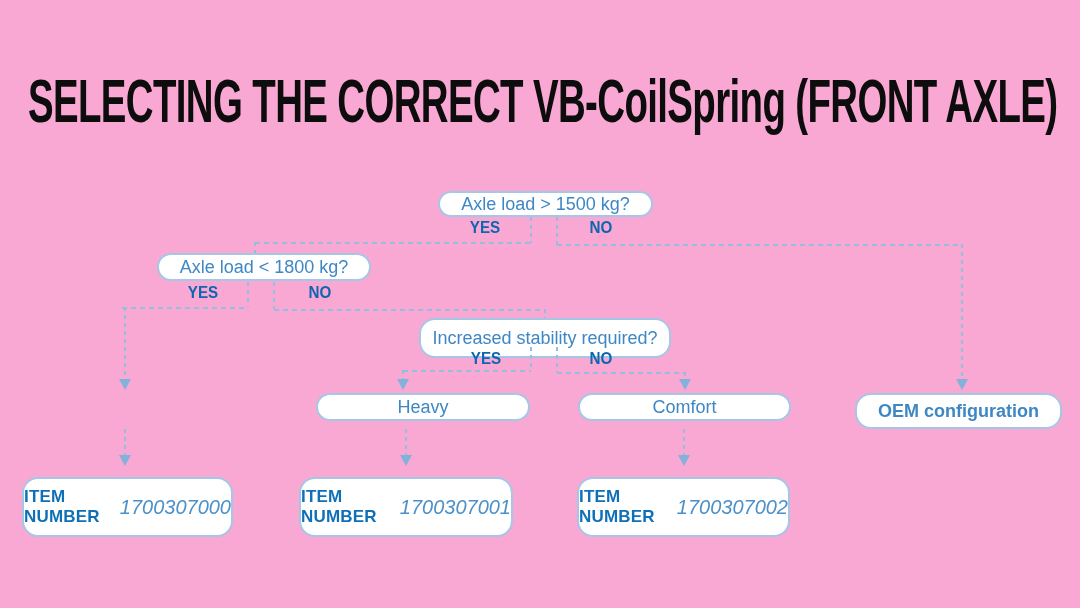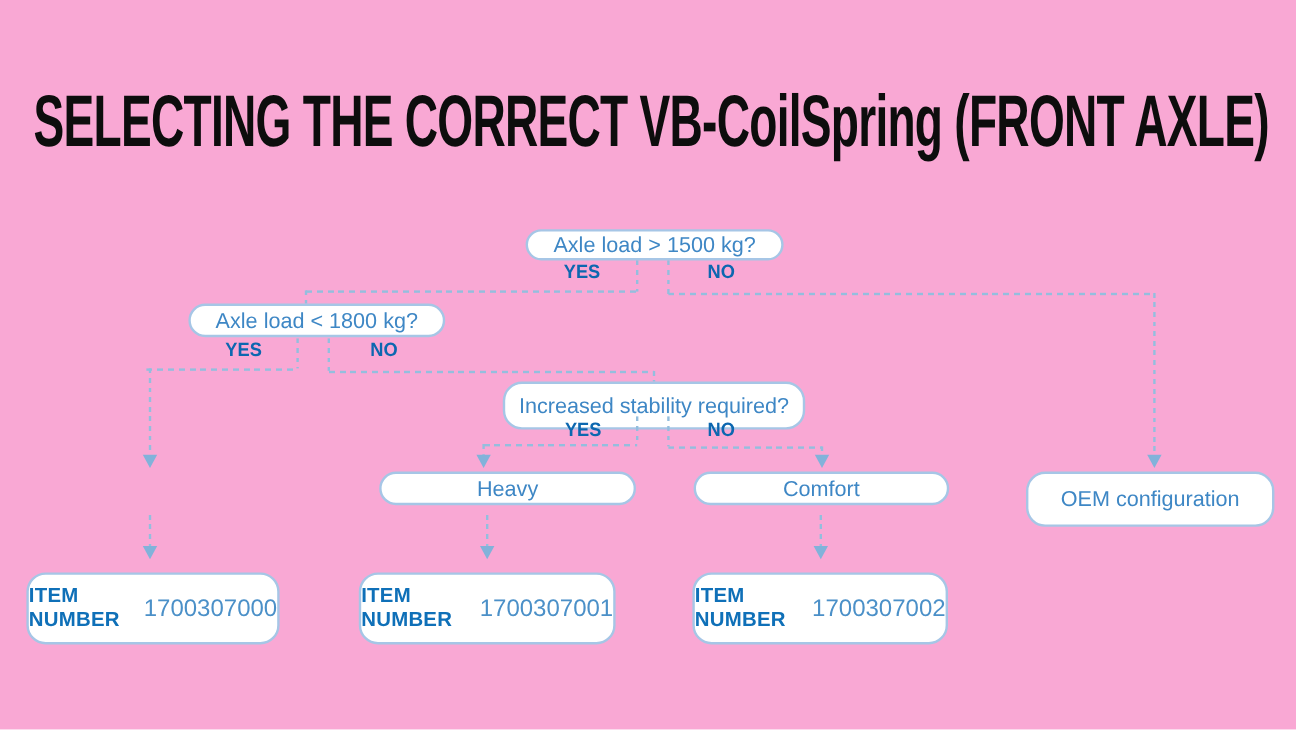--- a/index.html
+++ b/index.html
@@ -56,20 +56,21 @@
   }
   .item-heading {
     color: #0f70b8;
     font-weight: bold;
     font-size: 17px;
     letter-spacing: 0.2px;
   }
   .item-number {
     color: #4b90c8;
     font-size: 20px;
+    font-style: italic;
   }
   
   .branch {
     position: absolute;
     font-weight: bold;
     font-size: 16px;
     color: #0c67b0;
     transform: translateX(-50%) scaleX(0.95);
     white-space: nowrap;
   }
@@ -149,21 +150,21 @@
   <div class="dash-h" style="left:557px; top:372px; width:128px;"></div>
   <div class="dash-v" style="left:684px; top:372px; height:7px;"></div>
   <div class="arrow-down" style="left:685px; top:379px;"></div>
 
   <div class="pill" style="left:316px; top:393px; width:214px; height:28px;">
     <span>Heavy</span>
   </div>
   <div class="pill" style="left:578px; top:393px; width:213px; height:28px;">
     <span>Comfort</span>
   </div>
-  <div class="pill" style="left:855px; top:393px; width:207px; height:46px;">
+  <div class="pill" style="left:855px; top:393px; width:207px; height:36px;font-weight:bold;">
     <span>OEM configuration</span>
   </div>
 
   <div class="dash-v" style="left:124px; top:429px; height:26px;"></div>
   <div class="arrow-down" style="left:125px; top:455px;"></div>
   <div class="dash-v" style="left:405px; top:429px; height:26px;"></div>
   <div class="arrow-down" style="left:406px; top:455px;"></div>
   <div class="dash-v" style="left:683px; top:429px; height:26px;"></div>
   <div class="arrow-down" style="left:684px; top:455px;"></div>
 

